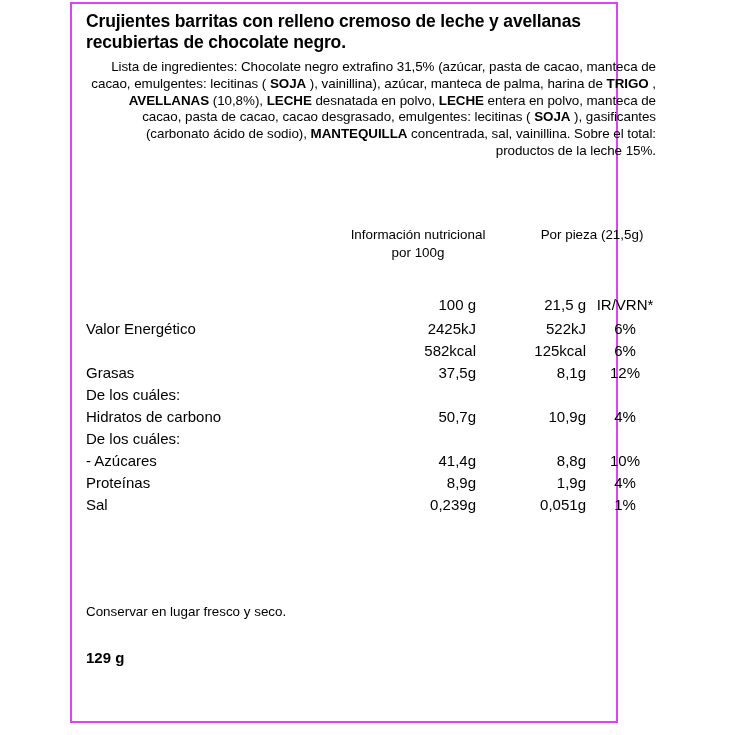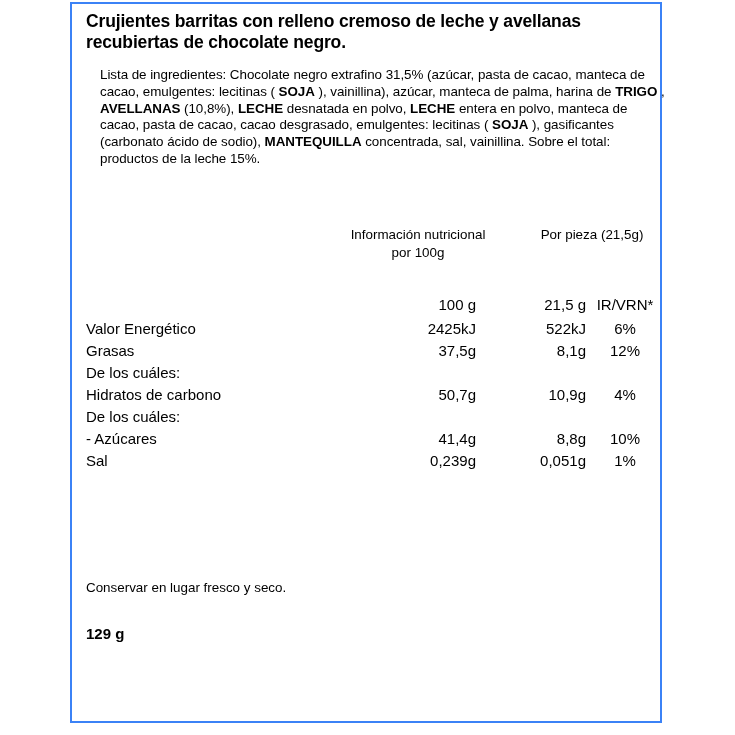--- a/index.html
+++ b/index.html
@@ -12,23 +12,23 @@
     height: 735px;
     font-family: "Liberation Sans", sans-serif;
     color: #000000;
     overflow: hidden;
   }
 
   #label-box {
     position: absolute;
     left: 70px;
     top: 2px;
-    width: 592px;
+    width: 548px;
     height: 721px;
-    border: 2px solid #3b82f6;
+    border: 2px solid #d946ef;
     box-sizing: border-box;
     background: #ffffff;
   }
 
   .inner {
     position: absolute;
     left: 14px;
     top: 7px;
     right: 10px;
   }
@@ -41,22 +41,23 @@
     letter-spacing: -0.15px;
     margin: 0 0 6px 0;
     width: 578px;
   }
 
   
   #ingredients {
     font-size: 13.4px;
     line-height: 1.265;
     width: 570px;
-    margin: 14px;
+    margin: 0;
     letter-spacing: -0.05px;
+    text-align: right;
   }
   #ingredients b { font-weight: bold; }
 
   
   #nutrition {
     position: absolute;
     left: 14px;
     top: 222px;
     width: 578px;
     font-size: 13.4px;
@@ -106,21 +107,21 @@
   td.vpiece { text-align: right; padding-right: 10px; }
   td.vir    { text-align: center; padding-right: 6px; }
 
   tr.hdr td { padding-bottom: 2px; }
   td.sub-indent { padding-left: 11px; }
 
   
   #footer {
     position: absolute;
     left: 14px;
-    top: 576px;
+    top: 600px;
     width: 578px;
     font-size: 13.4px;
   }
   #storage-text { margin: 0; }
   #net-weight {
     font-weight: bold;
     font-size: 15px;
     margin: 30px 0 0 0;
   }
   #company-name {
@@ -166,20 +167,26 @@
           <td class="vpiece">21,5 g</td>
           <td class="vir">IR/VRN*</td>
         </tr>
       <tr>
             <td class="label">Valor  Energético</td>
             <td class="v100">2425kJ</td>
             <td class="vpiece">522kJ</td>
             <td class="vir">6%</td>
           </tr>
           <tr>
+            <td class="label"></td>
+            <td class="v100">582kcal</td>
+            <td class="vpiece">125kcal</td>
+            <td class="vir">6%</td>
+          </tr>
+          <tr>
             <td class="label">Grasas</td>
             <td class="v100">37,5g</td>
             <td class="vpiece">8,1g</td>
             <td class="vir">12%</td>
           </tr>
           <tr>
             <td class="label sub-indent">De los cuáles:</td>
             <td class="v100"></td>
             <td class="vpiece"></td>
             <td class="vir"></td>
@@ -196,20 +203,26 @@
             <td class="vpiece"></td>
             <td class="vir"></td>
           </tr>
           <tr>
             <td class="label sub-indent">- Azúcares</td>
             <td class="v100">41,4g</td>
             <td class="vpiece">8,8g</td>
             <td class="vir">10%</td>
           </tr>
           <tr>
+            <td class="label">Proteínas</td>
+            <td class="v100">8,9g</td>
+            <td class="vpiece">1,9g</td>
+            <td class="vir">4%</td>
+          </tr>
+          <tr>
             <td class="label">Sal</td>
             <td class="v100">0,239g</td>
             <td class="vpiece">0,051g</td>
             <td class="vir">1%</td>
           </tr>
         </tbody>
     </table>
   </div>
 
   <div id="footer">

